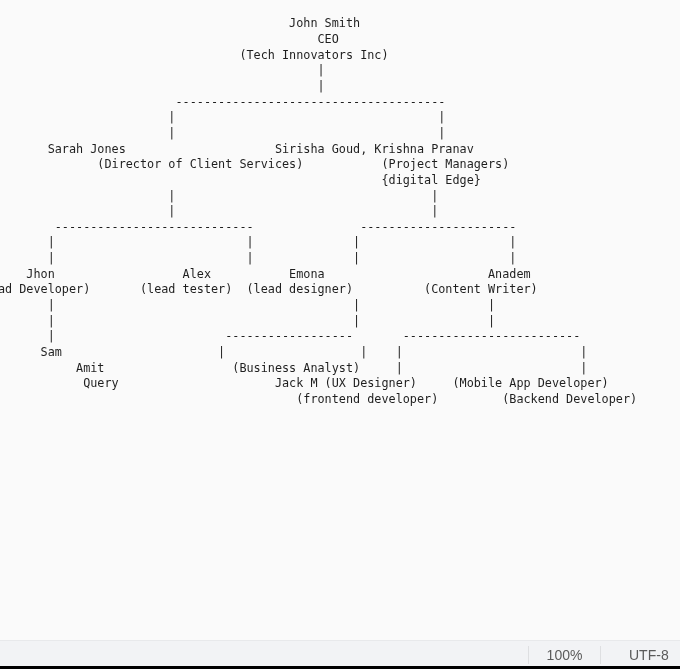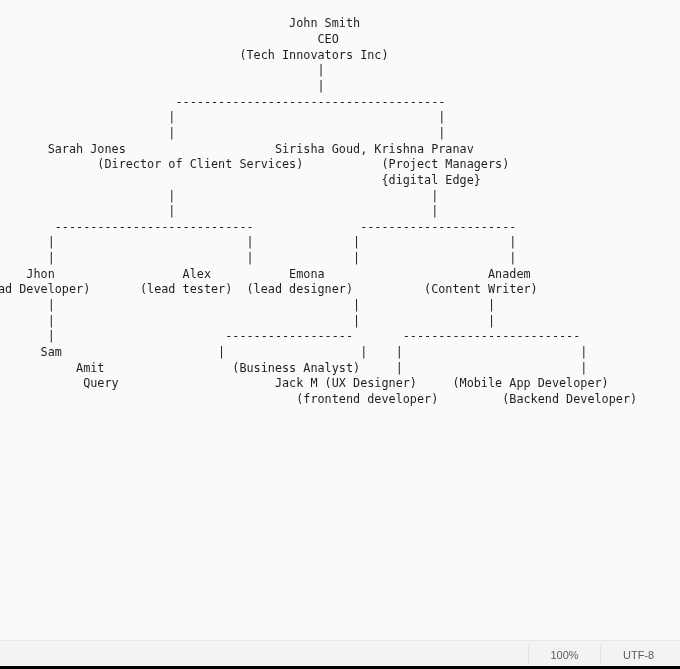--- a/index.html
+++ b/index.html
@@ -51,35 +51,35 @@
     right: 0;
     bottom: 0;
     height: 29px;
     background: #f2f3f5;
     border-top: 1px solid #e8e9eb;
     box-sizing: border-box;
     display: flex;
     align-items: center;
     justify-content: flex-end;
     font-family: "Liberation Sans", sans-serif;
-    font-size: 11px;
+    font-size: 14px;
     color: #5b5b5b;
     margin-top: 16px;
   }
   #status-bar .sb-cell {
     height: 18px;
     display: flex;
     align-items: center;
     justify-content: center;
     border-left: 1px solid #dedfe1;
     white-space: nowrap;
   }
   #status-bar .sb-zoom { width: 71px; }
   #status-bar .sb-eol { width: 148px; }
-  #status-bar .sb-enc { width: 80px; padding-left: 22px; box-sizing: border-box; justify-content: flex-start; }
+  #status-bar .sb-enc { width: 80px; padding-left: 28px; box-sizing: border-box; justify-content: flex-start; }
   #bottom-edge {
     position: absolute;
     left: 0;
     right: 0;
     bottom: 0;
     height: 3px;
     background: #000000;
   }
 </style>
 </head>

